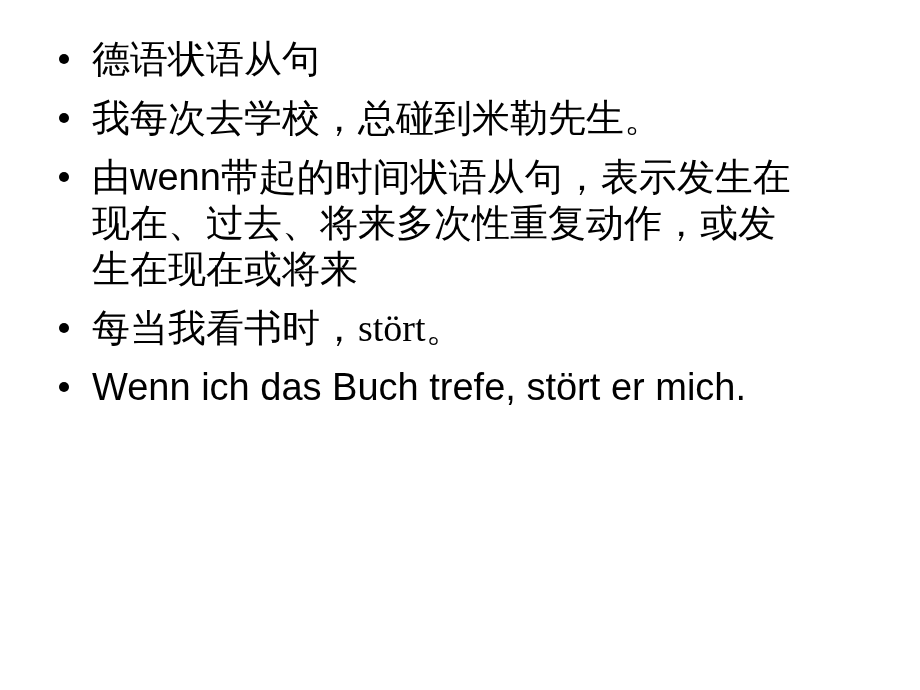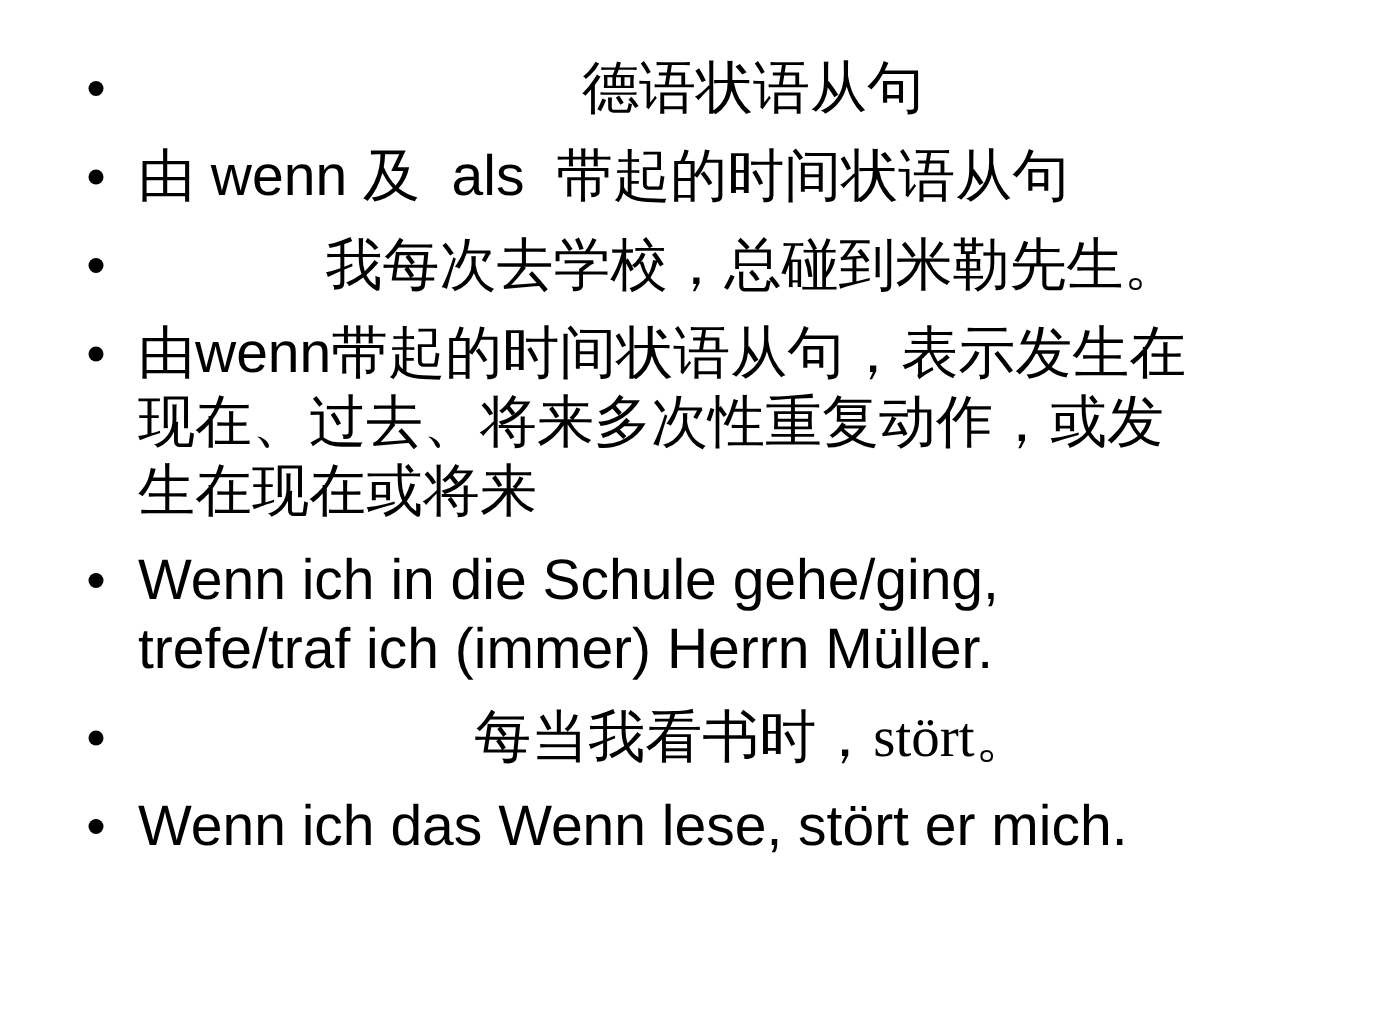--- a/index.html
+++ b/index.html
@@ -38,78 +38,64 @@
   .bullet-text {
     flex: 1 1 auto;
     font-size: 38px;
     line-height: 46px;
     white-space: pre-wrap;
     color: #000000;
   }
   
   .zh .bullet-text {
     font-family: "Liberation Serif", "DejaVu Serif", serif;
-    text-align: center;
   }
   
   .de .bullet-text,
   .mixed .bullet-text {
     font-family: "Liberation Sans", "DejaVu Sans", sans-serif;
   }
 </style>
 </head>
 <body>
 
 <div class="slide">
 
   <div class="bullet-item zh">
     <span class="marker-cell">
         <span class="dot"></span>
       </span>
     <div class="bullet-text">德语状语从句</div>
   </div>
 
-  <div class="bullet-item mixed">
-    <span class="marker-cell">
-        <span class="dot"></span>
-      </span>
-    <div class="bullet-text">由 wenn 及  als  带起的时间状语从句</div>
-  </div>
 
   <div class="bullet-item zh">
     <span class="marker-cell">
         <span class="dot"></span>
       </span>
     <div class="bullet-text">我每次去学校，总碰到米勒先生。</div>
   </div>
 
   <div class="bullet-item mixed">
     <span class="marker-cell">
         <span class="dot"></span>
       </span>
     <div class="bullet-text">由wenn带起的时间状语从句，表示发生在
 现在、过去、将来多次性重复动作，或发
 生在现在或将来</div>
   </div>
 
-  <div class="bullet-item de">
-    <span class="marker-cell">
-        <span class="dot"></span>
-      </span>
-    <div class="bullet-text">Wenn ich in die Schule gehe/ging,
-trefe/traf ich (immer) Herrn Müller.</div>
-  </div>
 
   <div class="bullet-item zh">
     <span class="marker-cell">
         <span class="dot"></span>
       </span>
     <div class="bullet-text">每当我看书时，stört。</div>
   </div>
 
   <div class="bullet-item de">
     <span class="marker-cell">
         <span class="dot"></span>
       </span>
-    <div class="bullet-text">Wenn ich das Wenn lese, stört er mich.</div>
+    <div class="bullet-text">Wenn ich das Buch trefe, stört er mich.</div>
   </div>
 
 </div>
 
 </body></html>

